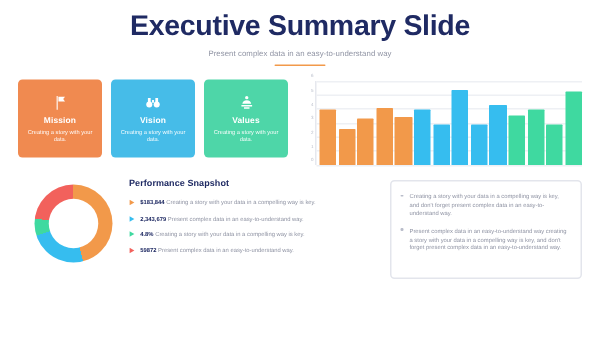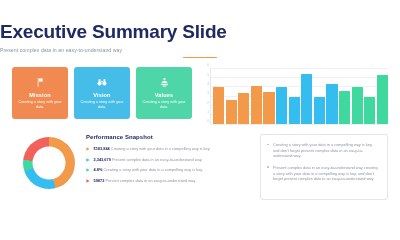--- a/index.html
+++ b/index.html
@@ -10,22 +10,22 @@
     width: 400px;
     height: 225px;
     background: #ffffff;
     font-family: "Liberation Sans", sans-serif;
     overflow: hidden;
     position: relative;
   }
 
   
   .header {
-    text-align: left;
-    padding-top: 22px;
+    text-align: center;
+    padding-top: 8px;
   }
   .title {
     font-size: 19px;
     font-weight: bold;
     color: #1F2A63;
     letter-spacing: -0.2px;
     line-height: 1.05;
   }
   .subtitle {
     font-size: 5.2px;

